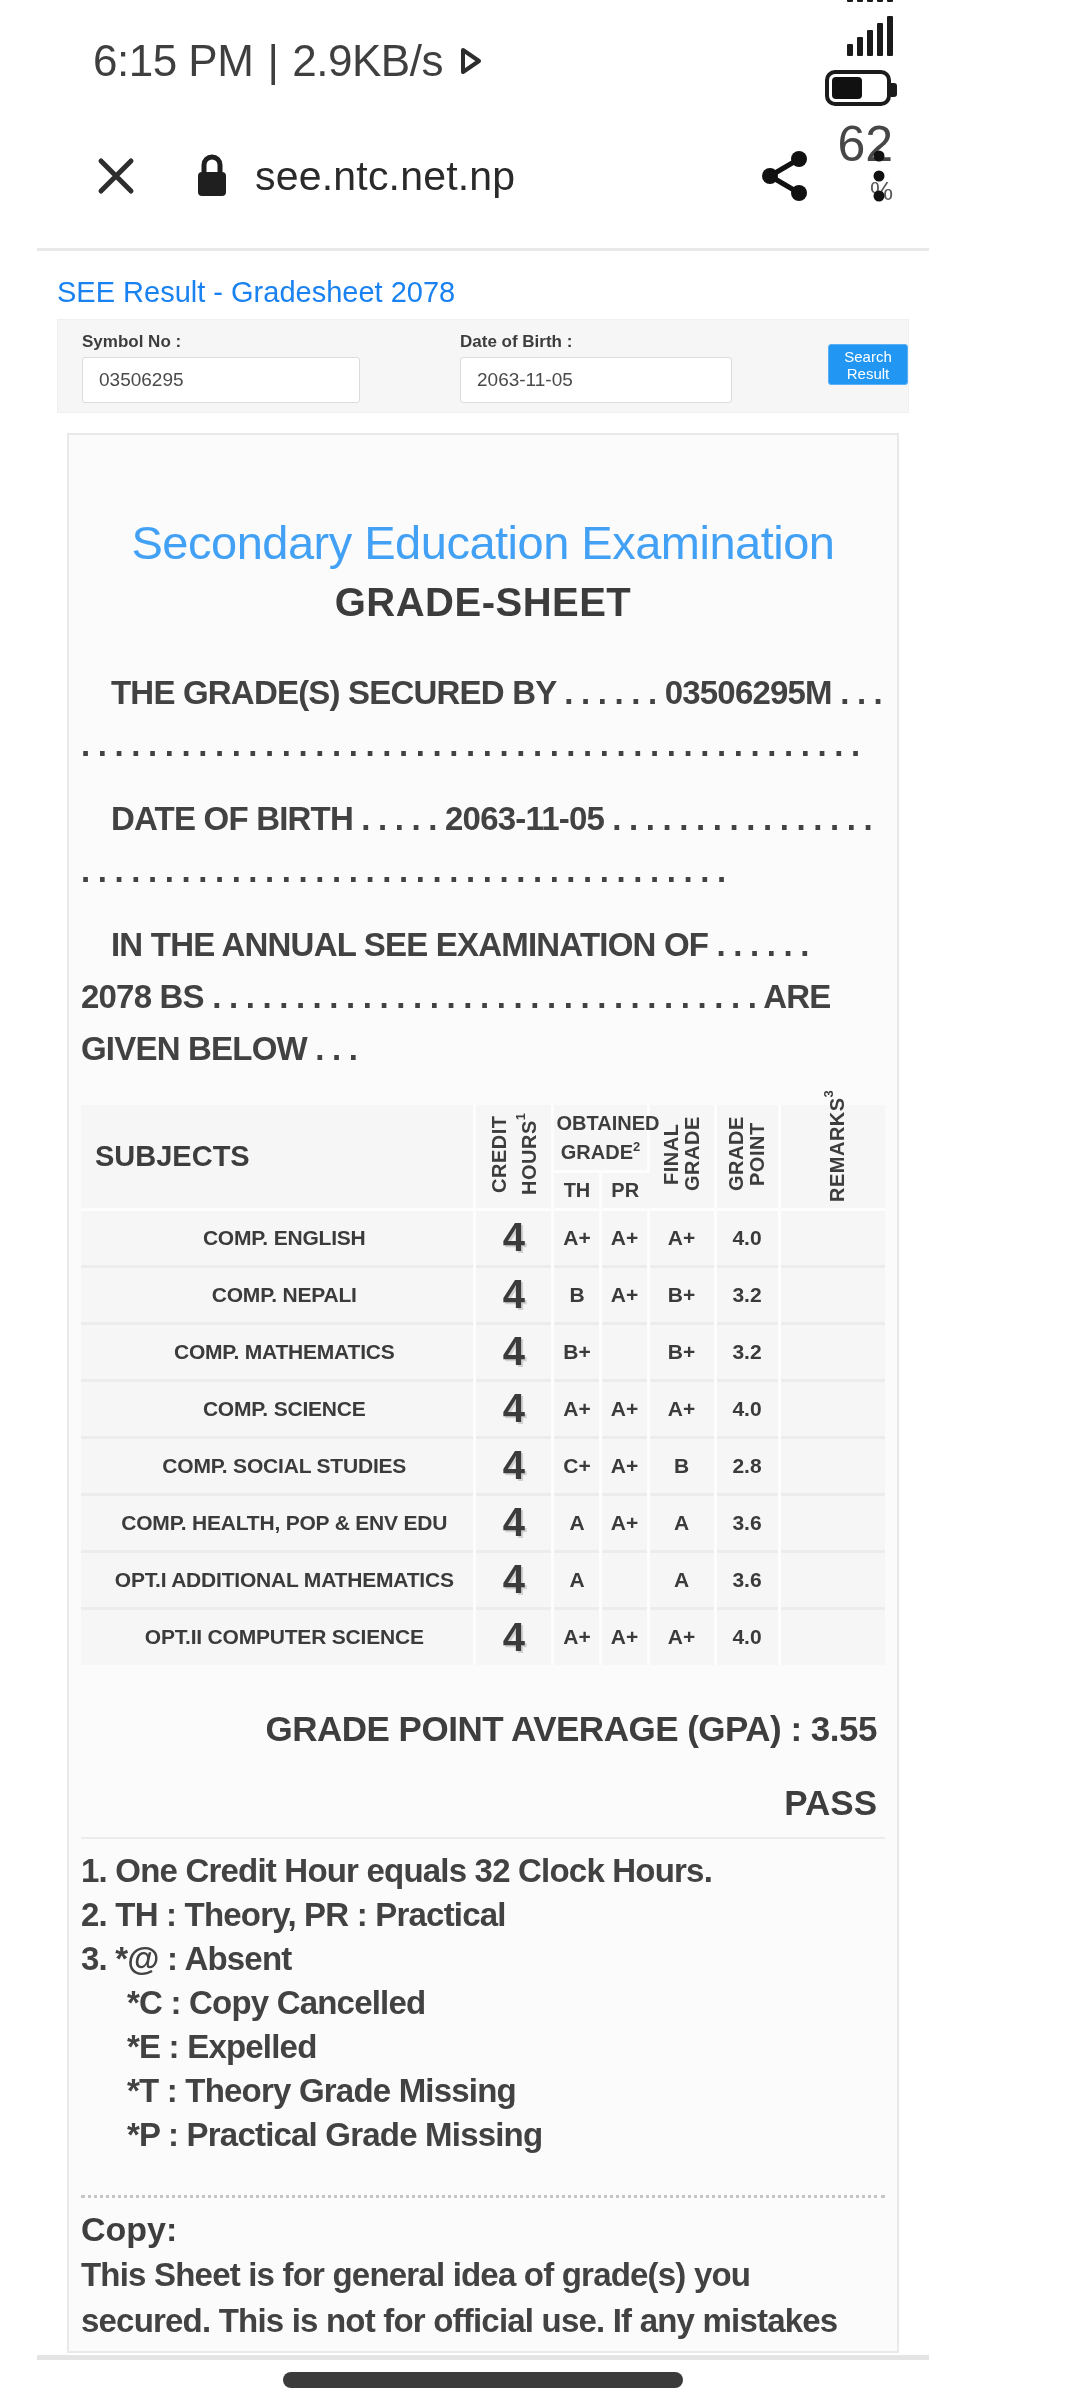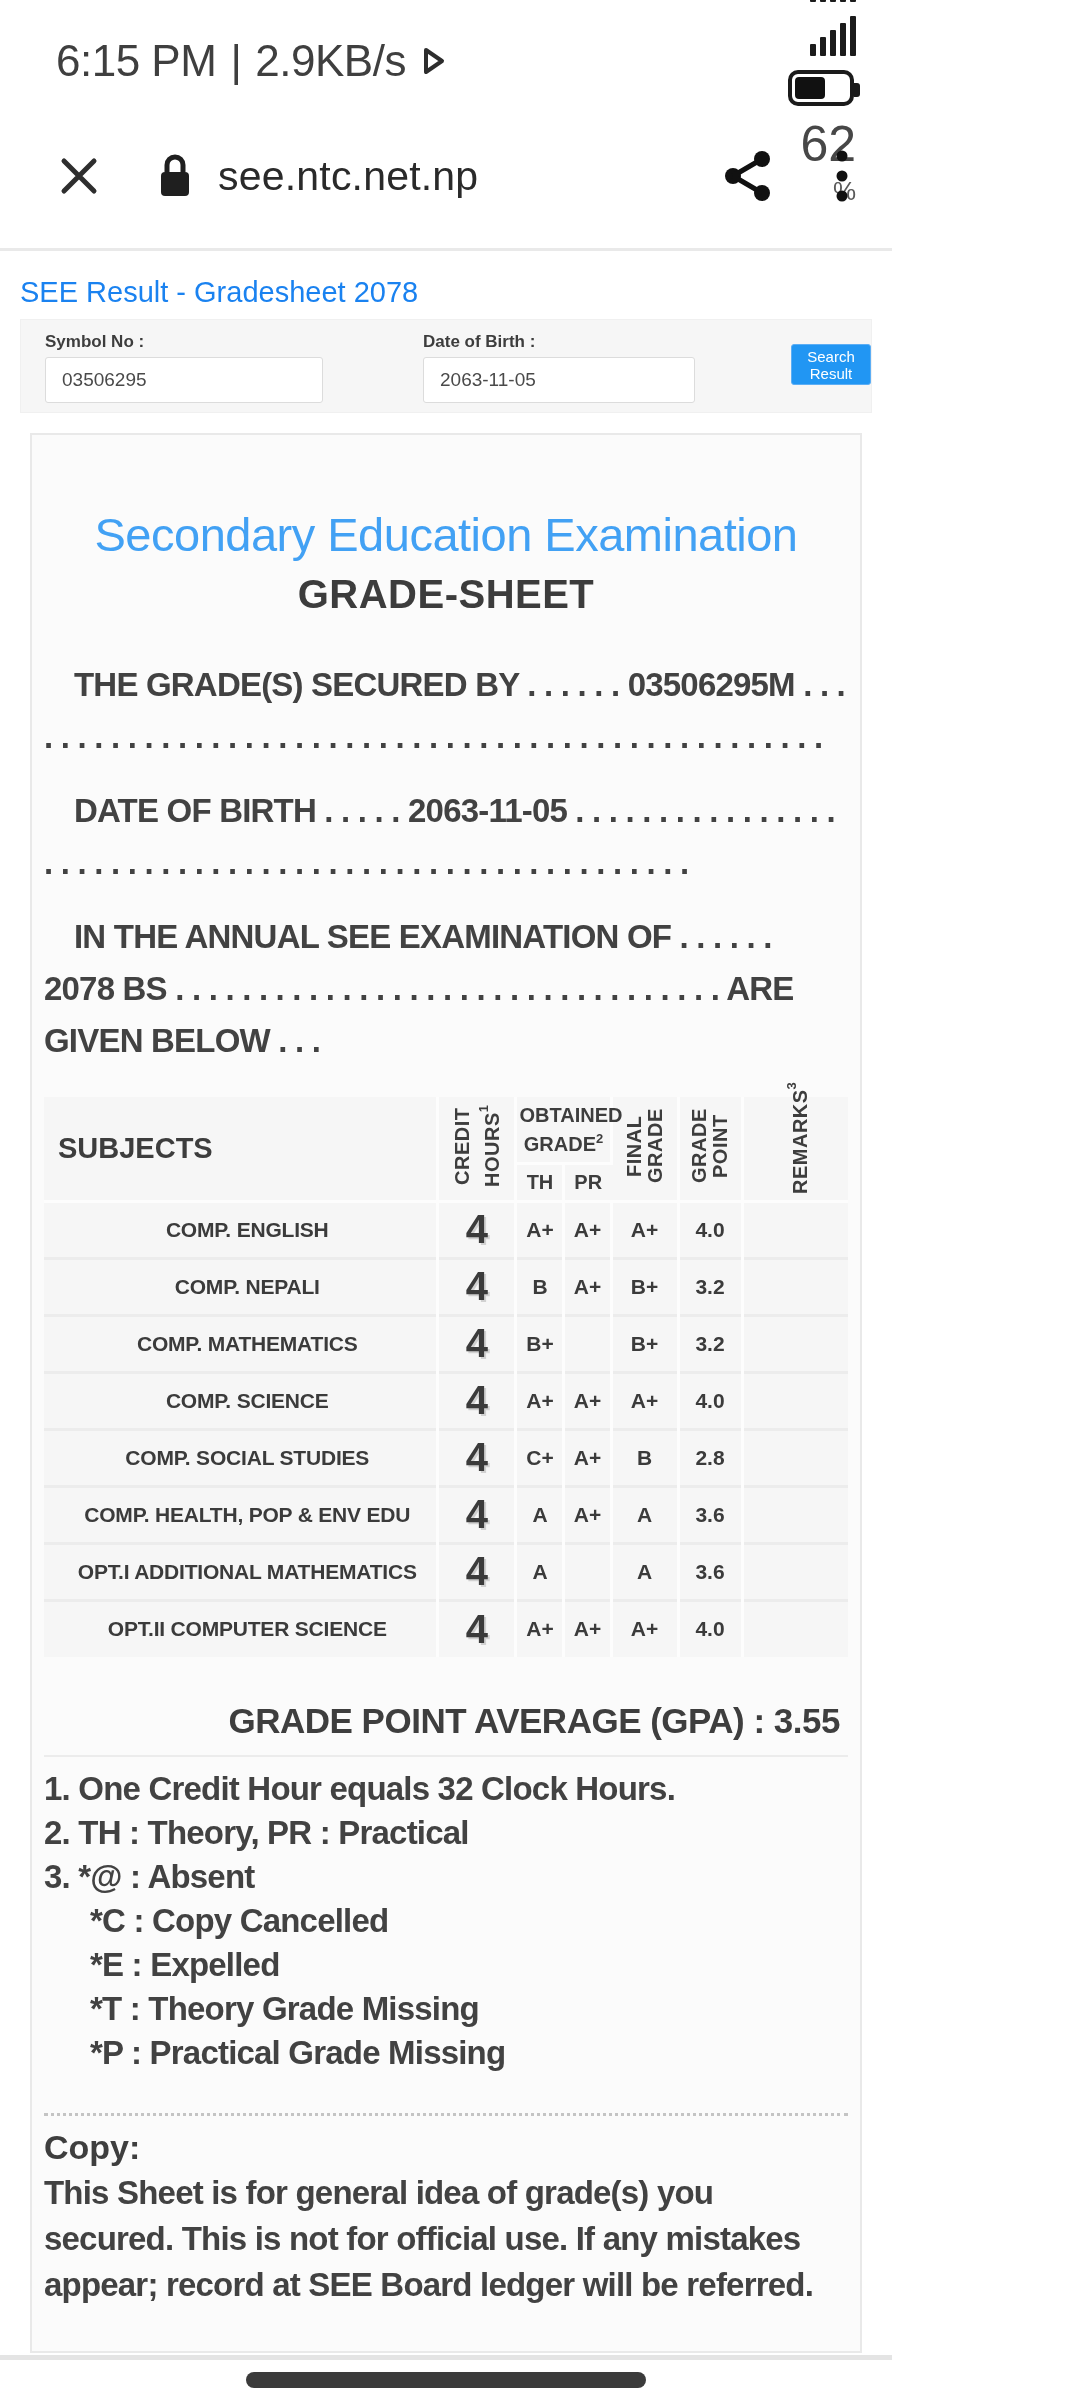--- a/index.html
+++ b/index.html
@@ -1,18 +1,18 @@
 <!DOCTYPE html>
 <html><head>
 <meta charset="utf-8">
 <style>
   * { box-sizing: border-box; margin: 0; padding: 0; }
   html,body { background:#ffffff; }
   body { font-family: "Liberation Sans", sans-serif; }
-  .screen { width:892px; height:2400px; background:#fff; display:flex; flex-direction:column; overflow:hidden; position:relative; }
+  .screen { width:892px; height:2400px; background:#fff; display:flex; flex-direction:column; overflow:hidden; position:relative;margin-left:37px; }
 
   
   .statusbar { height:112px; display:flex; align-items:center; padding:10px 36px 0 56px; color:#3f3f3f; }
   .sb-left { display:flex; align-items:center; gap:14px; font-size:44px; letter-spacing:-0.5px; }
   .sb-right { margin-left:auto; display:flex; align-items:flex-end; gap:10px;flex-direction:column; }
   .net-col { display:flex; flex-direction:column; align-items:center; margin-bottom:2px; }
   .net-type { font-size:25px; color:#1d1d1d; line-height:25px; }
   .net-arrows { display:flex; gap:3px; margin-top:2px; }
   .tri-up { width:0; height:0; border-left:6px solid transparent; border-right:6px solid transparent; border-bottom:9px solid #1d1d1d; }
   .tri-dn { width:0; height:0; border-left:6px solid transparent; border-right:6px solid transparent; border-top:9px solid #1d1d1d; }
@@ -38,21 +38,21 @@
 
   .form-panel { margin-top:8px; background:#f6f6f6; border:1px solid #f0f0f0; height:94px; display:flex; align-items:flex-start; padding:12px 0 0 24px; }
   .field label { display:block; font-size:17px; font-weight:bold; color:#3d3d3d; margin-bottom:5px; }
   .field input { display:block; height:46px; border:1px solid #dcdcdc; border-radius:3px; background:#fff; font-size:19px; color:#4a4a4a; padding:0 16px; font-family:"Liberation Sans",sans-serif; }
   .f-symbol input { width:278px; }
   .f-dob { margin-left:100px; }
   .f-dob input { width:272px; }
   .search-btn { margin-left:96px; margin-top:12px; width:126px; height:41px; background:#2196f3; border:1px solid #5caef5; border-radius:3px; color:#fff; font-size:15px; font-family:"Liberation Sans",sans-serif; cursor:pointer; }
 
   
-  .card { margin:20px 10px 0 10px; height:1920px; background:#fbfbfb; border:2px solid #e9e9e9; padding:8px 12px; overflow:hidden; color:#414141; }
+  .card { margin:20px 10px 0 10px; height:1920px; background:#fbfbfb; border:2px solid #e9e9e9; padding:16px 12px; overflow:hidden; color:#414141; }
   .gs-title { margin-top:64px; text-align:center; font-size:47px; font-weight:normal; color:#42a1f4; letter-spacing:-0.5px; }
   .gs-subtitle { margin-top:10px; text-align:center; font-size:40px; font-weight:bold; color:#3c3c3c; letter-spacing:0.5px; }
   .gs-par { margin-top:22px; font-size:33px; font-weight:bold; color:#424242; line-height:52px; letter-spacing:-0.8px; text-indent:30px; }
   .gs-par.first { margin-top:42px; }
 
   table.grades { width:100%; margin-top:30px; border-collapse:collapse; table-layout:fixed; }
   table.grades th, table.grades td { background:#f6f6f6; border-right:3px solid #fdfdfd; }
   table.grades th:last-child, table.grades td:last-child { border-right:none; }
   thead th { border-bottom:3px solid #fdfdfd; color:#3d3d3d; font-size:20px; vertical-align:middle; }
   th.h-subjects { text-align:left; padding-left:14px; font-size:29px; }
@@ -290,20 +290,21 @@
               <td class="c-grade">A+</td>
               <td class="c-grade">A+</td>
               <td class="c-grade">A+</td>
               <td class="c-point">4.0</td>
               <td class="c-remarks"></td>
             </tr>
           </tbody>
       </table>
 
       <div class="gpa-line">GRADE POINT AVERAGE (GPA) : 3.55</div>
+      <div class="pass-line">PASS</div>
 
       <div class="solid-divider"></div>
 
       <div class="footnotes">
           <div class="fn-line">1. One Credit Hour equals 32 Clock Hours.</div>
           <div class="fn-line">2. TH : Theory, PR : Practical</div>
           <div class="fn-line">3. *@ : Absent</div>
           <div class="fn-line indent">*C : Copy Cancelled</div>
           <div class="fn-line indent">*E : Expelled</div>
           <div class="fn-line indent">*T : Theory Grade Missing</div>

